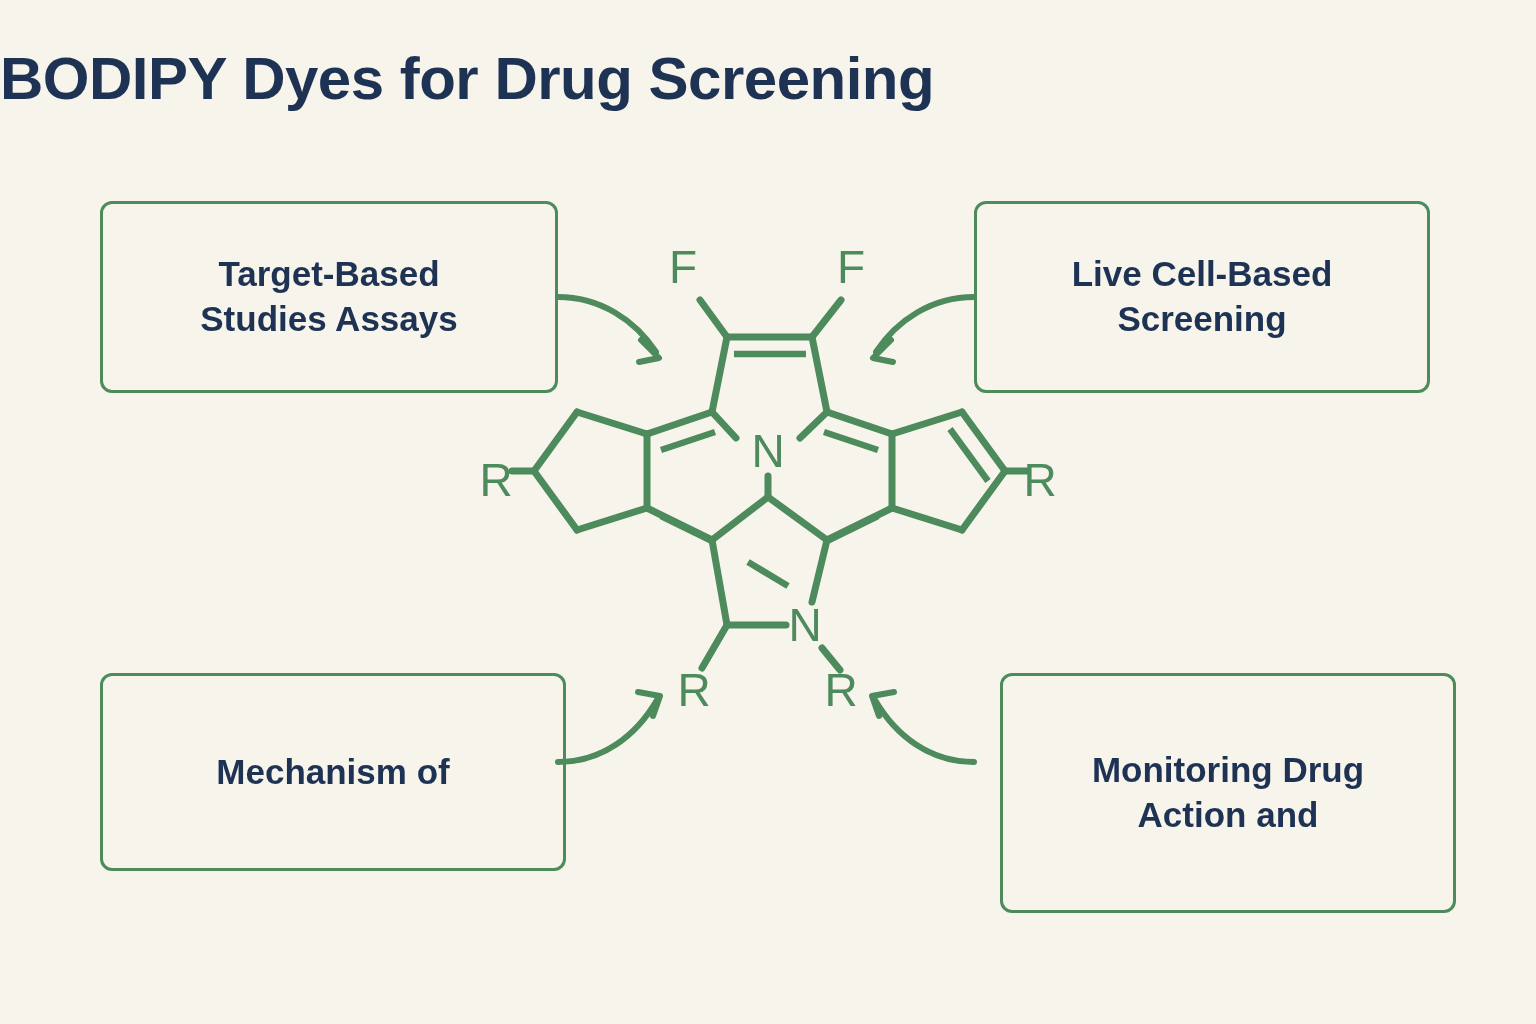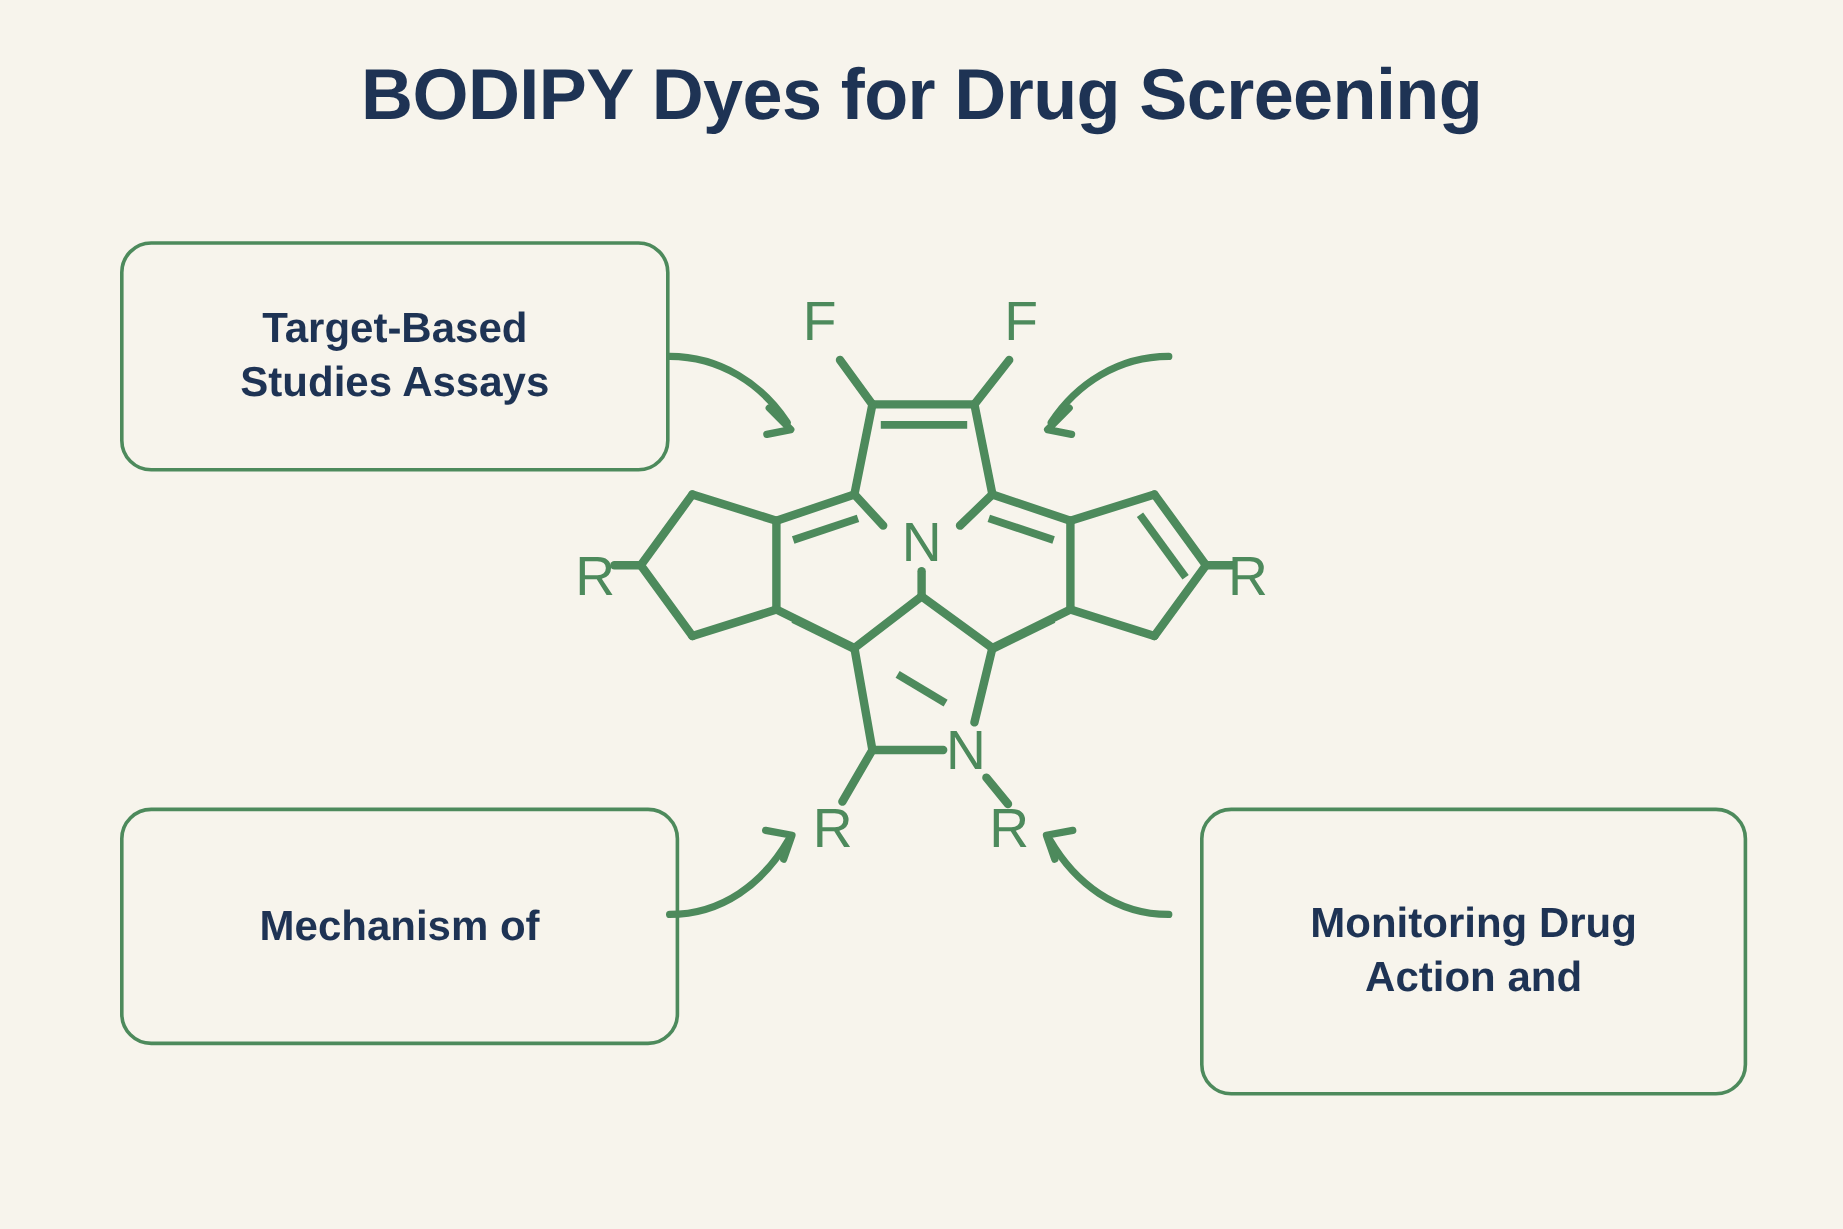--- a/index.html
+++ b/index.html
@@ -17,32 +17,31 @@
     position: relative;
     width: 1536px;
     height: 1024px;
     background: #f7f4ec;
   }
   #title {
     position: absolute;
     left: 0;
     top: 46px;
     width: 1536px;
-    text-align: center;
     font-size: 60px;
     font-weight: bold;
     color: #1e3354;
     letter-spacing: -0.5px;
     line-height: 1.1;
   }
   .card {
     position: absolute;
     box-sizing: border-box;
     border: 3px solid #4d8a5c;
-    border-radius: 26px;
+    border-radius: 12px;
     background: #f7f4ec;
     display: flex;
     align-items: center;
     justify-content: center;
     text-align: center;
     color: #1e3354;
     font-size: 35px;
     font-weight: bold;
     line-height: 1.28;
     padding: 10px 18px;
@@ -96,20 +95,26 @@
 
   <div id="title">BODIPY Dyes for Drug Screening</div>
 
   <div class="card" id="card-tl">
     <div>
       <span>Target-Based</span><br>
       <span>Studies Assays</span>
     </div>
   </div>
 
+  <div class="card" id="card-tr">
+    <div>
+      <span>Live Cell-Based</span><br>
+      <span>Screening</span>
+    </div>
+  </div>
 
   <div class="card" id="card-bl">
     <div>
       <span>Mechanism of</span><br>
     </div>
   </div>
 
   <div class="card" id="card-br">
     <div>
       <span>Monitoring Drug</span><br>

